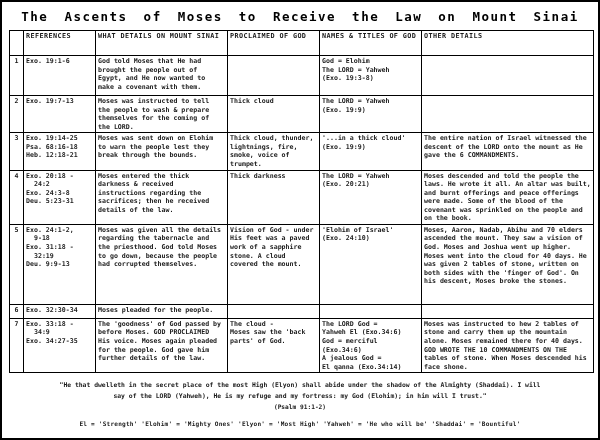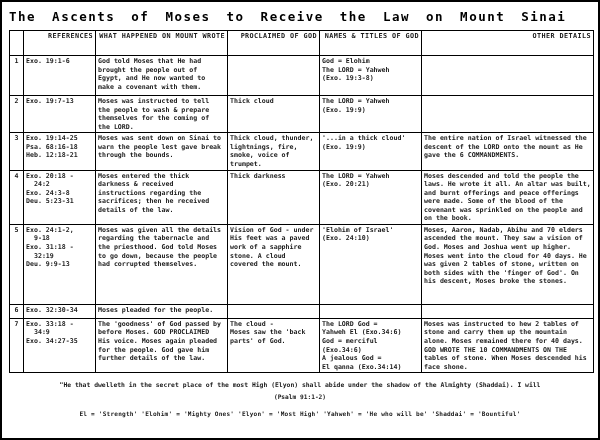--- a/index.html
+++ b/index.html
@@ -7,21 +7,21 @@
     width:600px; height:440px;
     background:#ffffff;
     font-family:"DejaVu Sans Mono","Liberation Mono",monospace;
     color:#1a1a1a;
     box-sizing:border-box;
     border:2px solid #000;
     padding:4px 7px;
     overflow:hidden;
   }
   .title {
-    text-align:left;
+    text-align:center;
     font-weight:bold;
     font-size:12.5px;
     letter-spacing:1.5px;
     word-spacing:7px;
     margin:3px 0 6px 0;
     color:#000;
   }
   table.ascents {
     border-collapse:collapse;
     table-layout:fixed;
@@ -31,21 +31,21 @@
     border:1px solid #000;
     vertical-align:top;
     font-size:6.6px;
     line-height:1.3;
     padding:1px 2px;
     white-space:pre-wrap;
     font-weight:bold;
     overflow:hidden;
   }
   table.ascents th {
-    text-align:right;
+    text-align:left;
     font-size:6.8px;
     letter-spacing:0.4px;
     height:22px;
   }
   td.rownum { text-align:center; }
   tr.r1 { height:40px; }
   tr.r2 { height:31px; }
   tr.r3 { height:27px; }
   tr.r4 { height:54px; }
   tr.r5 { height:80px; }
@@ -84,21 +84,21 @@
       <col style="width:72px">
       <col style="width:132px">
     <col style="width:92px">
       <col style="width:102px">
       <col style="width:172px">
   </colgroup>
   <tbody>
       <tr>
     <th></th>
     <th>REFERENCES</th>
-    <th>WHAT HAPPENED ON MOUNT WROTE</th>
+    <th>WHAT DETAILS ON MOUNT SINAI</th>
     <th>PROCLAIMED OF GOD</th>
     <th>NAMES &amp; TITLES OF GOD</th>
     <th>OTHER DETAILS</th>
   </tr>
   <tr class="r1">
     <td class="rownum">1</td>
     <td>Exo. 19:1-6</td>
     <td>God told Moses that He had brought the people out of Egypt, and He now wanted to make a covenant with them.</td>
     <td></td>
     <td>God = Elohim
@@ -113,21 +113,21 @@
     <td>Thick cloud</td>
     <td>The LORD = Yahweh
 (Exo. 19:9)</td>
     <td></td>
   </tr>
   <tr class="r3">
     <td class="rownum">3</td>
     <td>Exo. 19:14-25
 Psa. 68:16-18
 Heb. 12:18-21</td>
-    <td>Moses was sent down on Sinai to warn the people lest gave break through the bounds.</td>
+    <td>Moses was sent down on Elohim to warn the people lest they break through the bounds.</td>
     <td>Thick cloud, thunder, lightnings, fire, smoke, voice of trumpet.</td>
     <td>'...in a thick cloud' (Exo. 19:9)</td>
     <td>The entire nation of Israel witnessed the descent of the LORD onto the mount as He gave the 6 COMMANDMENTS.</td>
   </tr>
   <tr class="r4">
     <td class="rownum">4</td>
     <td>Exo. 20:18 -
   24:2
 Exo. 24:3-8
 Deu. 5:23-31</td>
@@ -172,16 +172,17 @@
 (Exo.34:6)
 A jealous God =
 El qanna (Exo.34:14)</td>
     <td>Moses was instructed to hew 2 tables of stone and carry them up the mountain alone. Moses remained there for 40 days. GOD WROTE THE 10 COMMANDMENTS ON THE tables of stone. When Moses descended his face shone.</td>
   </tr>
 </tbody>
   </table>
 
 <div class="footnote">
   <div>"He that dwelleth in the secret place of the most High (Elyon) shall abide under the shadow of the Almighty (Shaddai). I will</div>
+  <div>say of the LORD (Yahweh), He is my refuge and my fortress: my God (Elohim); in him will I trust."</div>
 </div>
 <div class="cite">(Psalm 91:1-2)</div>
 
 <div class="glossary">El = 'Strength'      'Elohim' = 'Mighty Ones'      'Elyon' = 'Most High'      'Yahweh' = 'He who will be'      'Shaddai' = 'Bountiful'</div>
 
 </body></html>

